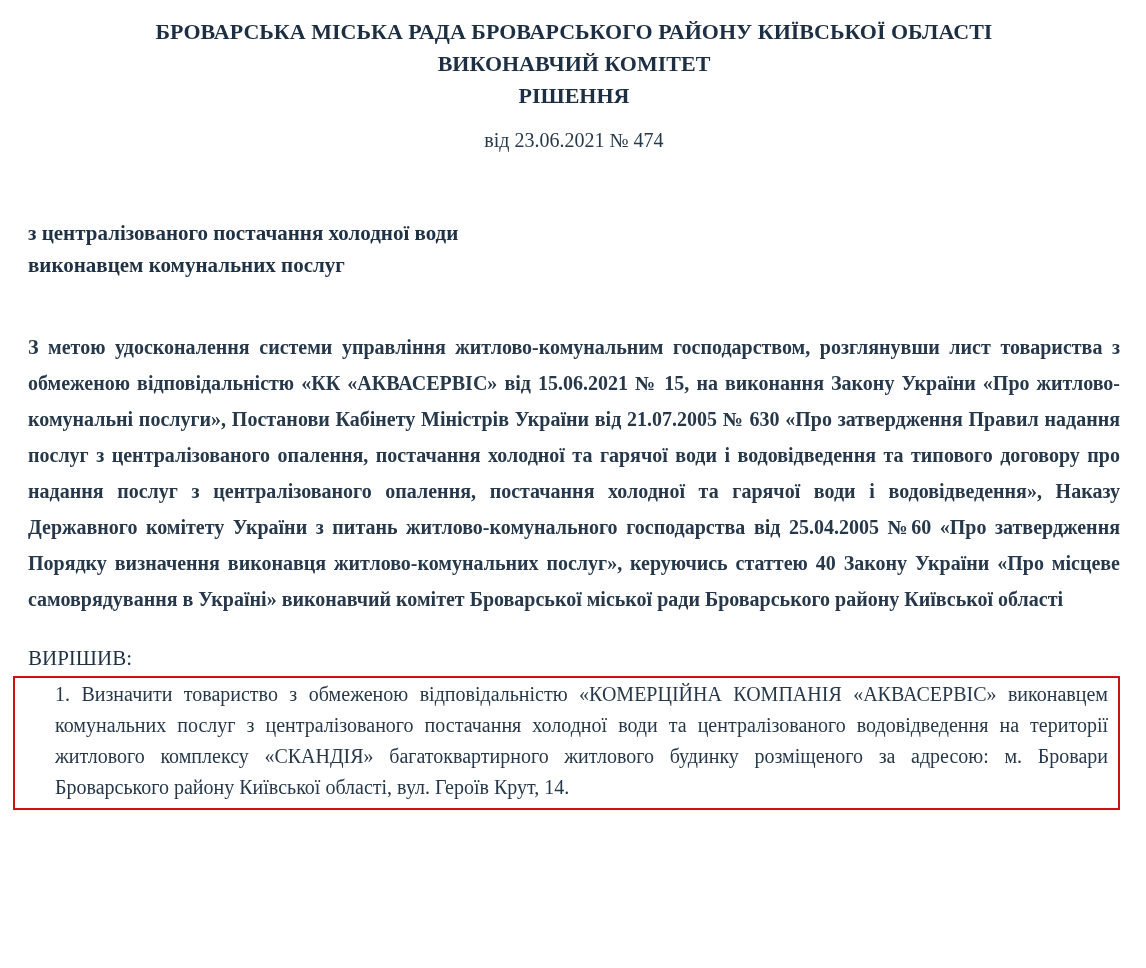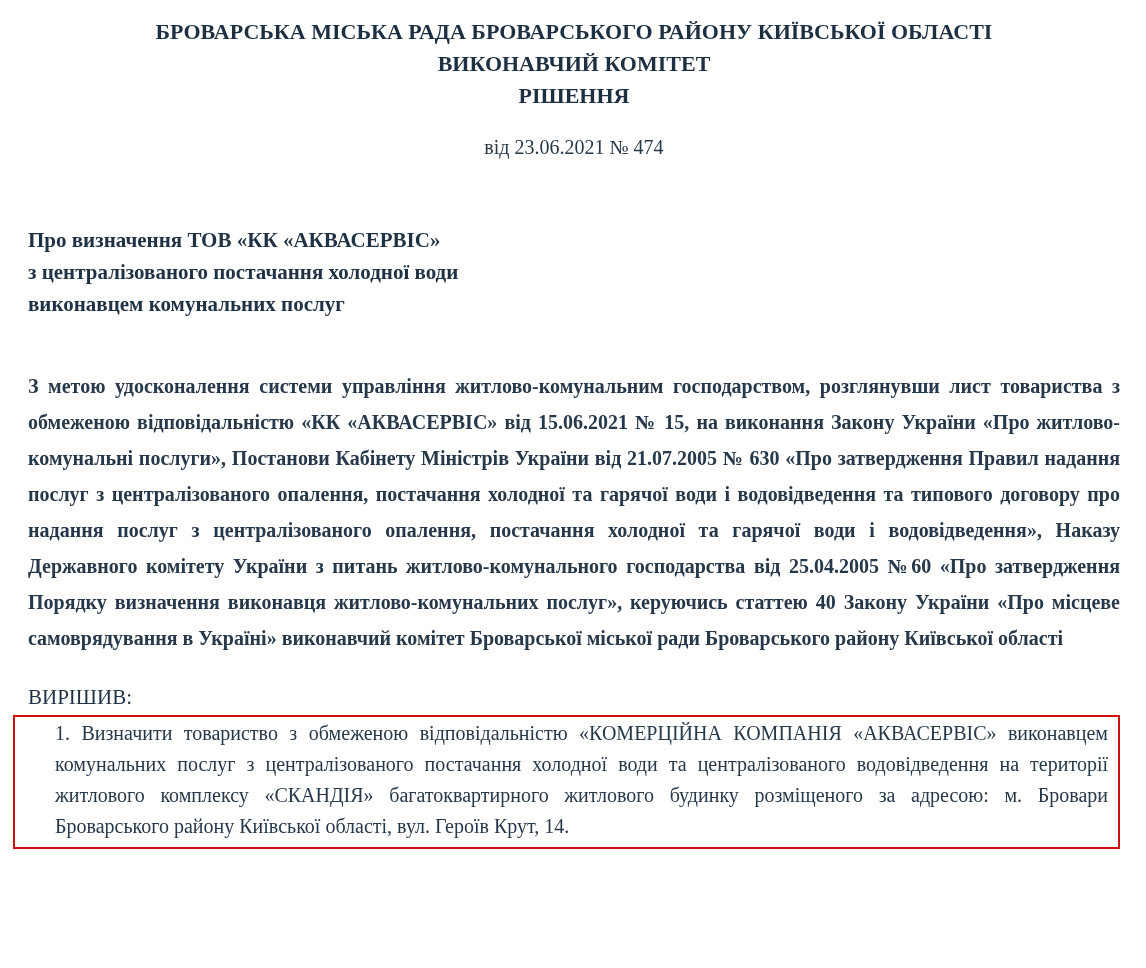--- a/index.html
+++ b/index.html
@@ -23,21 +23,21 @@
     text-align: center;
     font-weight: bold;
     font-size: 22px;
     line-height: 32px;
     color: #1d2f42;
   }
   .doc-meta {
     text-align: center;
     font-size: 20px;
     line-height: 33px;
-    margin-top: 19px;
+    margin-top: 12px;
     color: #26384a;
   }
   
   .subject {
     margin-top: 60px;
     font-weight: bold;
     font-size: 21px;
     line-height: 32px;
     color: #1f3144;
   }
@@ -79,21 +79,20 @@
     <div>БРОВАРСЬКА МІСЬКА РАДА БРОВАРСЬКОГО РАЙОНУ КИЇВСЬКОЇ ОБЛАСТІ</div>
     <div>ВИКОНАВЧИЙ КОМІТЕТ</div>
     <div>РІШЕННЯ</div>
   </div>
 
   <div class="doc-meta">
     <div>від 23.06.2021 № 474</div>
   </div>
 
   <div class="subject">
-    <div>Про визначення ТОВ «КК «АКВАСЕРВІС»</div>
     <div>з централізованого постачання холодної води</div>
     <div>виконавцем комунальних послуг</div>
   </div>
 
   <p class="preamble">З метою удосконалення системи управління житлово-комунальним господарством, розглянувши лист товариства з обмеженою відповідальністю «КК «АКВАСЕРВІС» від 15.06.2021 № 15, на виконання Закону України «Про житлово-комунальні послуги», Постанови Кабінету Міністрів України від 21.07.2005 № 630 «Про затвердження Правил надання послуг з централізованого опалення, постачання холодної та гарячої води і водовідведення та типового договору про надання послуг з централізованого опалення, постачання холодної та гарячої води і водовідведення», Наказу Державного комітету України з питань житлово-комунального господарства від 25.04.2005 №60 «Про затвердження Порядку визначення виконавця житлово-комунальних послуг», керуючись статтею 40 Закону України «Про місцеве самоврядування в Україні» виконавчий комітет Броварської міської ради Броварського району Київської області</p>
 
   <div class="resolved">ВИРІШИВ:</div>
 
   <div class="clause-box" style="border-color: rgb(204, 17, 17); padding-left: 40px;">
     <p>1. Визначити товариство з обмеженою відповідальністю «КОМЕРЦІЙНА КОМПАНІЯ «АКВАСЕРВІС» виконавцем комунальних послуг з централізованого постачання холодної води та централізованого водовідведення на території житлового комплексу «СКАНДІЯ» багатоквартирного житлового будинку розміщеного за адресою: м. Бровари Броварського району Київської області, вул. Героїв Крут, 14.</p>

